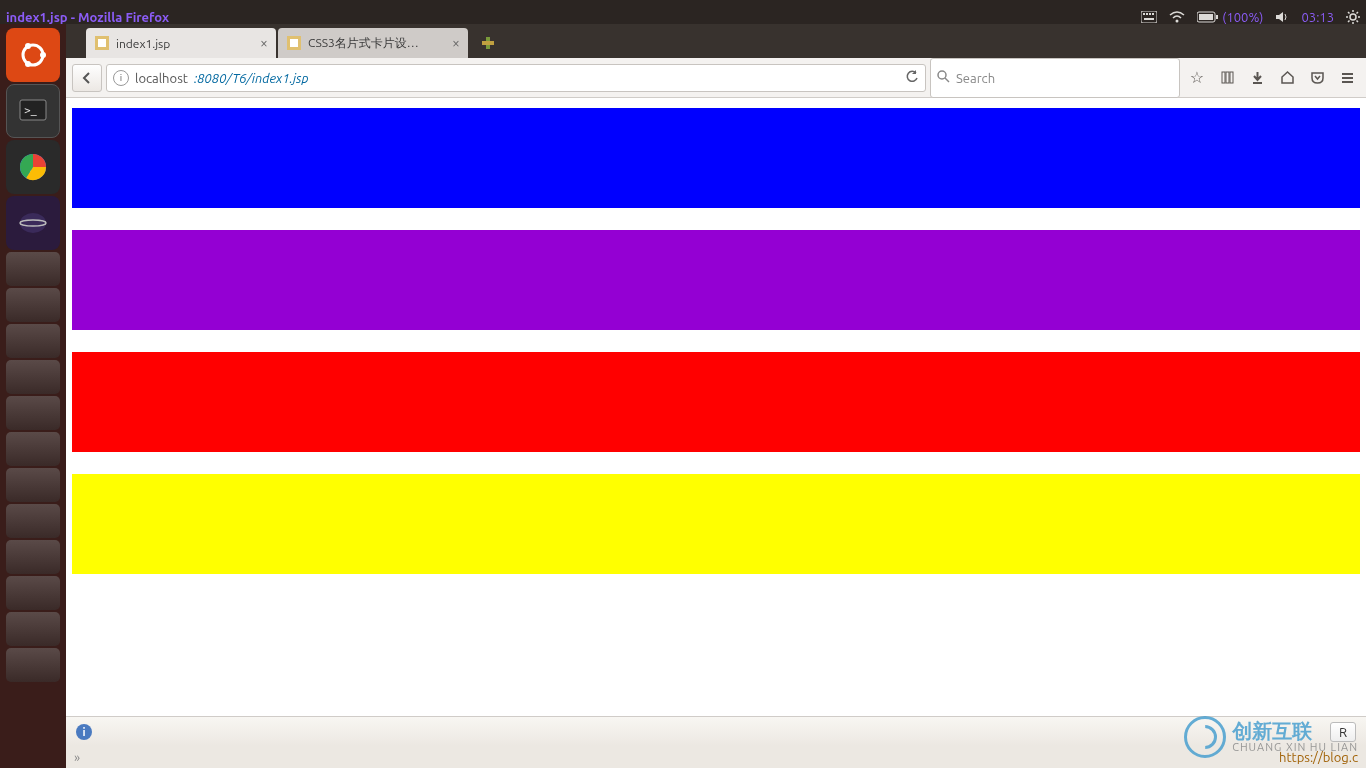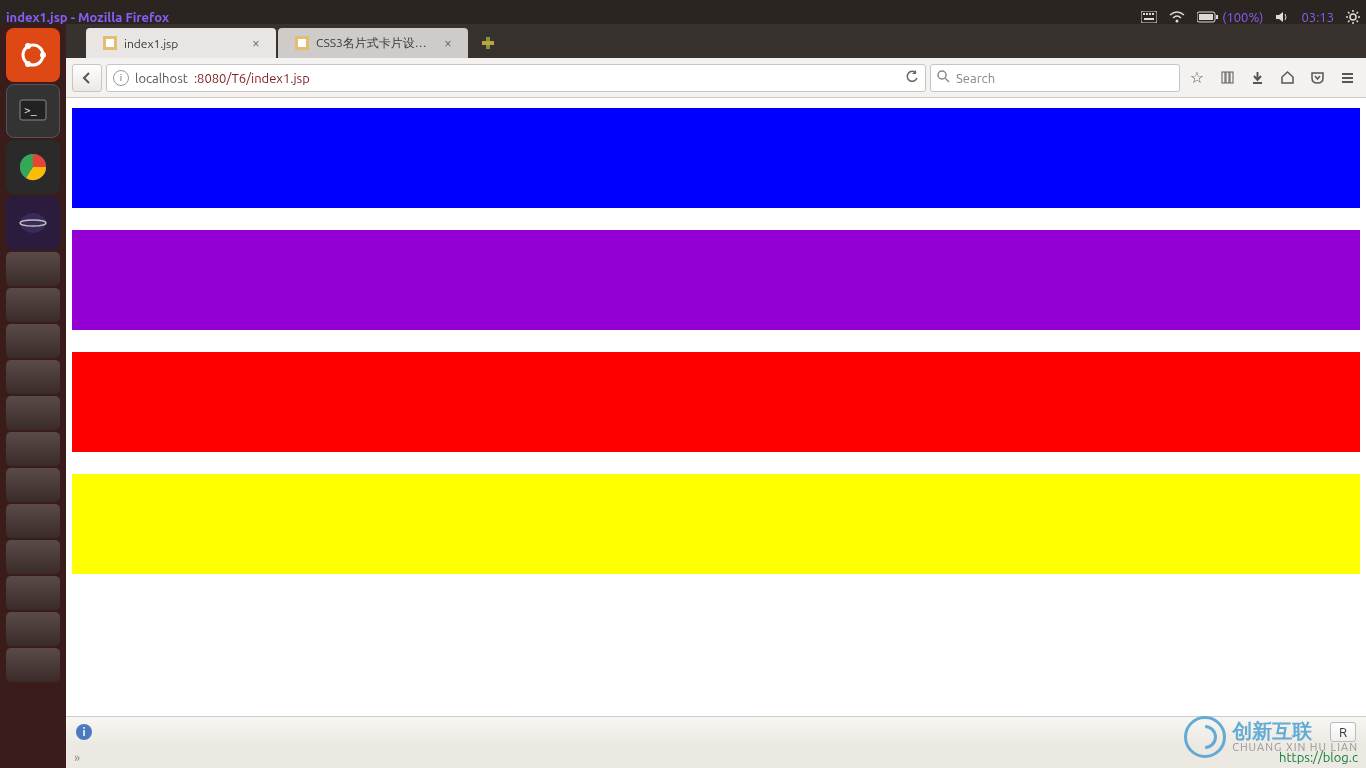--- a/index.html
+++ b/index.html
@@ -22,56 +22,56 @@
 .launcher .tile.eclipse { background: #2b1b3d; }
 .launcher .tile svg { width: 34px; height: 34px; }
 .launcher .smicons { display:flex; flex-direction:column; gap:2px; width:54px; }
 .launcher .smicons .s { height: 34px; background: linear-gradient(#5a4a48,#3a2a28); border-radius:5px; }
 
 
 .desktop { position: absolute; left: 66px; right: 0; top: 24px; bottom: 0; background: #fff; display: flex; flex-direction: column; }
 
 
 .tabstrip { height: 34px; background: #38322e; display: flex; align-items: flex-end; padding-left: 20px; gap: 0; }
-.tab { height: 30px; background: #e8e5e3; border-radius: 4px 4px 0 0; display: flex; align-items: center; padding: 0 16px; min-width: 190px; max-width: 210px; font-size: 12px; color: #3a3a3a; gap: 6px; margin-right: 2px; }
+.tab { height: 30px; background: #e8e5e3; border-radius: 4px 4px 0 0; display: flex; align-items: center; padding: 0 8px; min-width: 190px; max-width: 210px; font-size: 12px; color: #3a3a3a; gap: 6px; margin-right: 2px; }
 .tab.inactive { background: #cfcbc8; }
 .tab .favicon { width: 16px; height: 16px; display:inline-flex; align-items:center; justify-content:center; }
 .tab .tlabel { flex:1; white-space: nowrap; overflow: hidden; text-overflow: ellipsis; }
 .tab .close { font-size: 14px; color: #666; cursor: pointer; }
 .newtab { width: 28px; height: 24px; display:flex; align-items:center; justify-content:center; margin-left:4px; margin-bottom:3px; }
 
 
 .navbar { height: 40px; background: #f4f2f0; border-bottom: 1px solid #d0ccc8; display: flex; align-items: center; padding: 0 6px; gap: 4px; }
 .navbtn { width: 30px; height: 28px; border: 1px solid #c8c4c0; border-radius: 3px; background: linear-gradient(#fefefe,#ece8e4); display:flex; align-items:center; justify-content:center; cursor:pointer; }
 .urlbar { flex: 1; height: 28px; border: 1px solid #c8c4c0; border-radius: 3px; background: #fff; display: flex; align-items: center; padding: 0 6px; font-size: 13px; gap: 6px; }
 .urlbar .info { width:16px; height:16px; border:1px solid #999; border-radius:50%; display:flex; align-items:center; justify-content:center; font-size:10px; color:#666; }
 .urlbar .host { color: #555; }
-.urlbar .path { color: #7f1d1d; }
+.urlbar .path { color: #0369a1; font-style: italic; }
 .urlbar .reload { margin-left:auto; color:#666; cursor:pointer; }
-.searchbar { width: 250px; height: 28px; border: 1px solid #c8c4c0; border-radius: 3px; background: #fff; display: flex; align-items: center; padding: 0 6px; font-size: 13px; color: #888; gap:6px; }
+.searchbar { width: 250px; height: 40px; border: 1px solid #c8c4c0; border-radius: 3px; background: #fff; display: flex; align-items: center; padding: 0 6px; font-size: 13px; color: #888; gap:6px; }
 .searchbar .mag { color:#888; }
 .tbicon { width: 26px; height: 26px; display:flex; align-items:center; justify-content:center; color:#5a5652; cursor:pointer; }
 
 
 .page { flex:1; background:#fff; padding: 10px 6px; overflow:auto; position:relative; }
 .bar { height: 100px; margin-bottom: 22px; }
 .bar.blue { background: #0000ff; }
 .bar.purple { background: #9400d3; }
 .bar.red { background: #ff0000; }
 .bar.yellow { background: #ffff00; }
 
 
 .notice { position:absolute; left:66px; right:0; bottom:22px; height:30px; background: linear-gradient(#f8f6f2,#ece8e2); border-top:1px solid #d0ccc8; display:flex; align-items:center; padding:0 10px; font-size:13px; color:#333; gap:8px; }
 .notice .qicon { width:16px; height:16px; border-radius:50%; background:#4a7ac0; color:#fff; display:flex; align-items:center; justify-content:center; font-size:11px; font-weight:bold; }
 .notice .nbtn { margin-left:auto; padding:2px 8px; border:1px solid #bbb; border-radius:3px; background:linear-gradient(#fff,#eee); }
 
 
 .statusline { position:absolute; left:66px; right:0; bottom:0; height:22px; background:#ece8e2; display:flex; align-items:center; padding:0 8px; font-size:13px; color:#666; }
 .statusline .chev { color:#888; }
-.statusline .rtxt { margin-left:auto; color:#15803d; }
+.statusline .rtxt { margin-left:auto; color:#a16207; }
 
 
 .watermark { position:absolute; right:8px; bottom:10px; display:flex; align-items:center; gap:6px; opacity:0.85; pointer-events:none; }
 .watermark .wlogo { width:42px; height:42px; border:3px solid #4aa0d0; border-radius:50%; position:relative; }
 .watermark .wlogo:after { content:""; position:absolute; inset:6px; border:3px solid #4aa0d0; border-radius:50%; clip-path: polygon(50% 0,100% 0,100% 100%,50% 100%); }
 .watermark .wtxt { color:#4aa0d0; font-weight:bold; font-size:20px; line-height:1; }
 .watermark .wsub { color:#888; font-size:11px; letter-spacing:1px; }
 </style>
 </head>
 <body>

